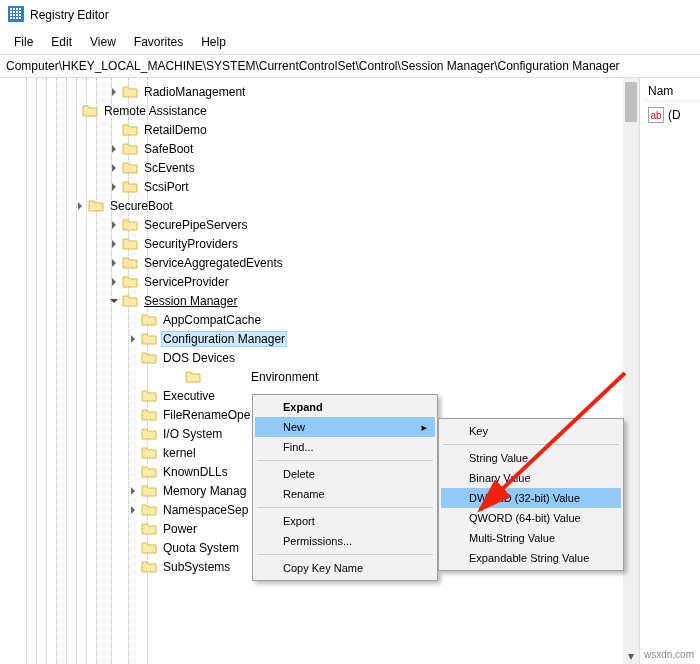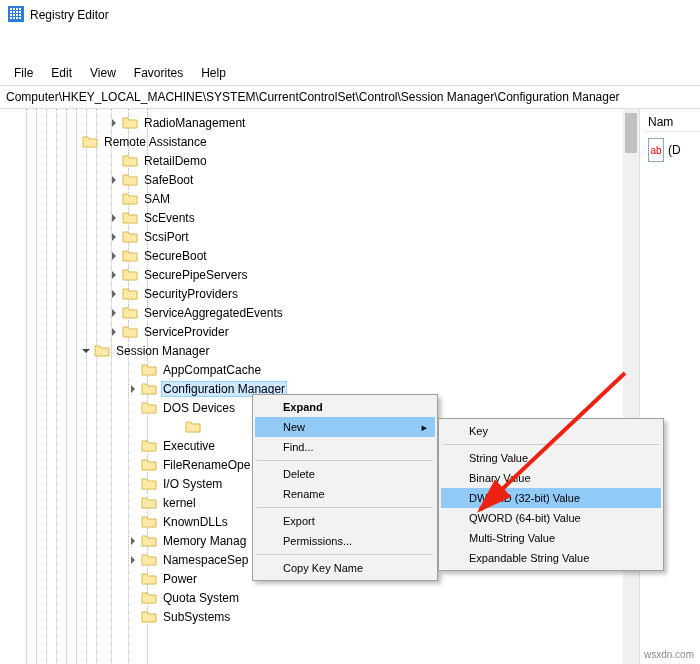--- a/index.html
+++ b/index.html
@@ -1,31 +1,31 @@
 <!DOCTYPE html>
 <html><head>
 <meta charset="utf-8">
 <style>
 * { box-sizing: border-box; margin: 0; padding: 0; }
 body { font-family: "Segoe UI", Tahoma, sans-serif; font-size: 12px; background: #fff; color: #000; width: 700px; height: 664px; overflow: hidden; position: relative; }
 .titlebar { display: flex; align-items: center; padding: 6px 8px; height: 30px; }
 .titlebar svg { margin-right: 6px; flex-shrink:0; }
 .titlebar-title { font-size: 12px; }
 .menubar { display: flex; padding: 2px 6px; gap: 2px; border-bottom: 1px solid #ddd; }
-.menubar span { padding: 3px 8px; cursor: default; margin-top: 31px; }
+.menubar span { padding: 3px 8px; cursor: default; }
 .addressbar { border-bottom: 1px solid #ddd; padding: 4px 6px; font-size: 12px; background:#fff; white-space:nowrap; overflow:hidden; }
 .content { display: flex; height: calc(664px - 30px - 24px - 24px); position: relative; }
 .tree-pane { width: 640px; border-right: 1px solid #ddd; position: relative; overflow: hidden; }
 .scrollbar-v { position:absolute; right:0; top:0; bottom:0; width:16px; background:#f0f0f0; }
 .scrollbar-thumb { position:absolute; right:2px; top:4px; width:12px; height:40px; background:#c0c0c0; border-radius:1px; }
 .scrollbar-arrow { position:absolute; right:0; width:16px; height:16px; display:flex; align-items:center; justify-content:center; color:#606060; }
 .list-pane { flex:1; padding: 4px 0 0 4px; }
 .list-header { font-weight:400; padding:2px 4px; border-bottom:1px solid #eee; }
 .list-item { display:flex; align-items:center; gap:4px; padding:2px 4px; margin-top:4px; }
-.regicon { width:16px; height:24px; display:inline-flex; align-items:center; justify-content:center; font-size:10px; color:#d00; border:1px solid #8ab; background:#fff; }
+.regicon { width:16px; height:16px; display:inline-flex; align-items:center; justify-content:center; font-size:10px; color:#d00; border:1px solid #8ab; background:#fff; }
 .tree { position: relative; padding-top: 4px; }
 .tree-row { display: flex; align-items: center; height: 19px; white-space: nowrap; position:relative; }
 .twisty { width: 16px; height:16px; display:inline-flex; align-items:center; justify-content:center; color:#666; cursor:pointer; }
 .twisty svg { width:8px; height:8px; }
 .folder { width:16px; height:16px; margin-right:4px; flex-shrink:0; }
 .folder svg { width:16px; height:16px; display:block; }
 .label { padding: 1px 2px; }
 .label.selected { background:#cde8ff; border:1px solid #99d1ff; padding:0 1px; }
 .guide { position:absolute; top:0; bottom:0; width:1px; border-left:1px dotted #bbb; }
 .ctxmenu { position:absolute; background:#f2f2f2; border:1px solid #a0a0a0; box-shadow:3px 3px 4px rgba(0,0,0,.25); padding:2px; font-size:11px; }
@@ -128,29 +128,20 @@
             </svg>
           </span>
           <span class="folder">
             <svg viewBox="0 0 16 16">
               <path d="M1 3h5l1 2h8v8H1z" fill="#ffe9a6" stroke="#d9b84e"></path>
             </svg>
           </span>
           <span class="label">SafeBoot</span>
         </div>
         <div class="tree-row" style="padding-left: 106px;">
-          <span class="twisty"></span>
-          <span class="folder">
-            <svg viewBox="0 0 16 16">
-              <path d="M1 3h5l1 2h8v8H1z" fill="#ffe9a6" stroke="#d9b84e"></path>
-            </svg>
-          </span>
-          <span class="label">SAM</span>
-        </div>
-        <div class="tree-row" style="padding-left: 106px;">
           <span class="twisty">
             <svg viewBox="0 0 8 8">
               <path d="M2 0l4 4-4 4z" fill="#666"></path>
             </svg>
           </span>
           <span class="folder">
             <svg viewBox="0 0 16 16">
               <path d="M1 3h5l1 2h8v8H1z" fill="#ffe9a6" stroke="#d9b84e"></path>
             </svg>
           </span>
@@ -162,21 +153,21 @@
               <path d="M2 0l4 4-4 4z" fill="#666"></path>
             </svg>
           </span>
           <span class="folder">
             <svg viewBox="0 0 16 16">
               <path d="M1 3h5l1 2h8v8H1z" fill="#ffe9a6" stroke="#d9b84e"></path>
             </svg>
           </span>
           <span class="label">ScsiPort</span>
         </div>
-        <div class="tree-row" style="padding-left: 106px;">
+        <div class="tree-row" style="padding-left: 72px;">
           <span class="twisty">
             <svg viewBox="0 0 8 8">
               <path d="M2 0l4 4-4 4z" fill="#666"></path>
             </svg>
           </span>
           <span class="folder">
             <svg viewBox="0 0 16 16">
               <path d="M1 3h5l1 2h8v8H1z" fill="#ffe9a6" stroke="#d9b84e"></path>
             </svg>
           </span>
@@ -227,21 +218,21 @@
               <path d="M2 0l4 4-4 4z" fill="#666"></path>
             </svg>
           </span>
           <span class="folder">
             <svg viewBox="0 0 16 16">
               <path d="M1 3h5l1 2h8v8H1z" fill="#ffe9a6" stroke="#d9b84e"></path>
             </svg>
           </span>
           <span class="label">ServiceProvider</span>
         </div>
-        <div class="tree-row" style="padding-left: 78px;">
+        <div class="tree-row" style="padding-left: 106px; text-decoration: underline;">
           <span class="twisty">
             <svg viewBox="0 0 8 8">
               <path d="M0 2l4 4 4-4z" fill="#444"></path>
             </svg>
           </span>
           <span class="folder">
             <svg viewBox="0 0 16 16">
               <path d="M1 3h5l1 2h8v8H1z" fill="#ffe9a6" stroke="#d9b84e"></path>
             </svg>
           </span>
@@ -408,21 +399,21 @@
     <div class="sep"></div>
     <div class="mrow">Delete</div>
     <div class="mrow">Rename</div>
     <div class="sep"></div>
     <div class="mrow">Export</div>
     <div class="mrow">Permissions...</div>
     <div class="sep"></div>
     <div class="mrow">Copy Key Name</div>
   </div>
 
-<div class="ctxmenu" id="ctx2" style="left:438px; top:418px; width:226px;">
+<div class="ctxmenu" id="ctx2" style="left:438px; top:418px; width:186px;">
     <div class="mrow">Key</div>
     <div class="sep"></div>
     <div class="mrow">String Value</div>
     <div class="mrow">Binary Value</div>
     <div class="mrow hover">DWORD (32-bit) Value</div>
     <div class="mrow">QWORD (64-bit) Value</div>
     <div class="mrow">Multi-String Value</div>
     <div class="mrow">Expandable String Value</div>
   </div>
 

